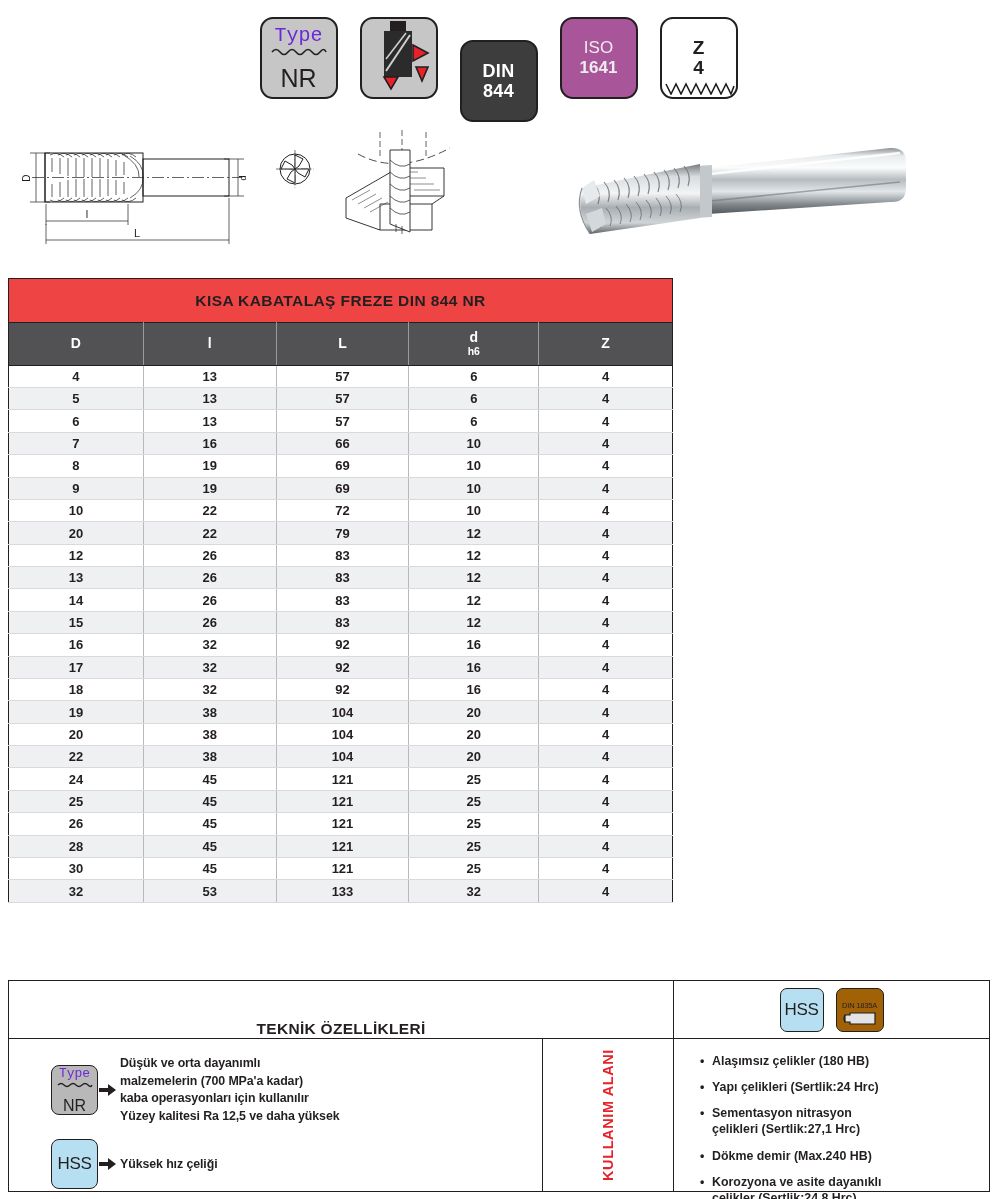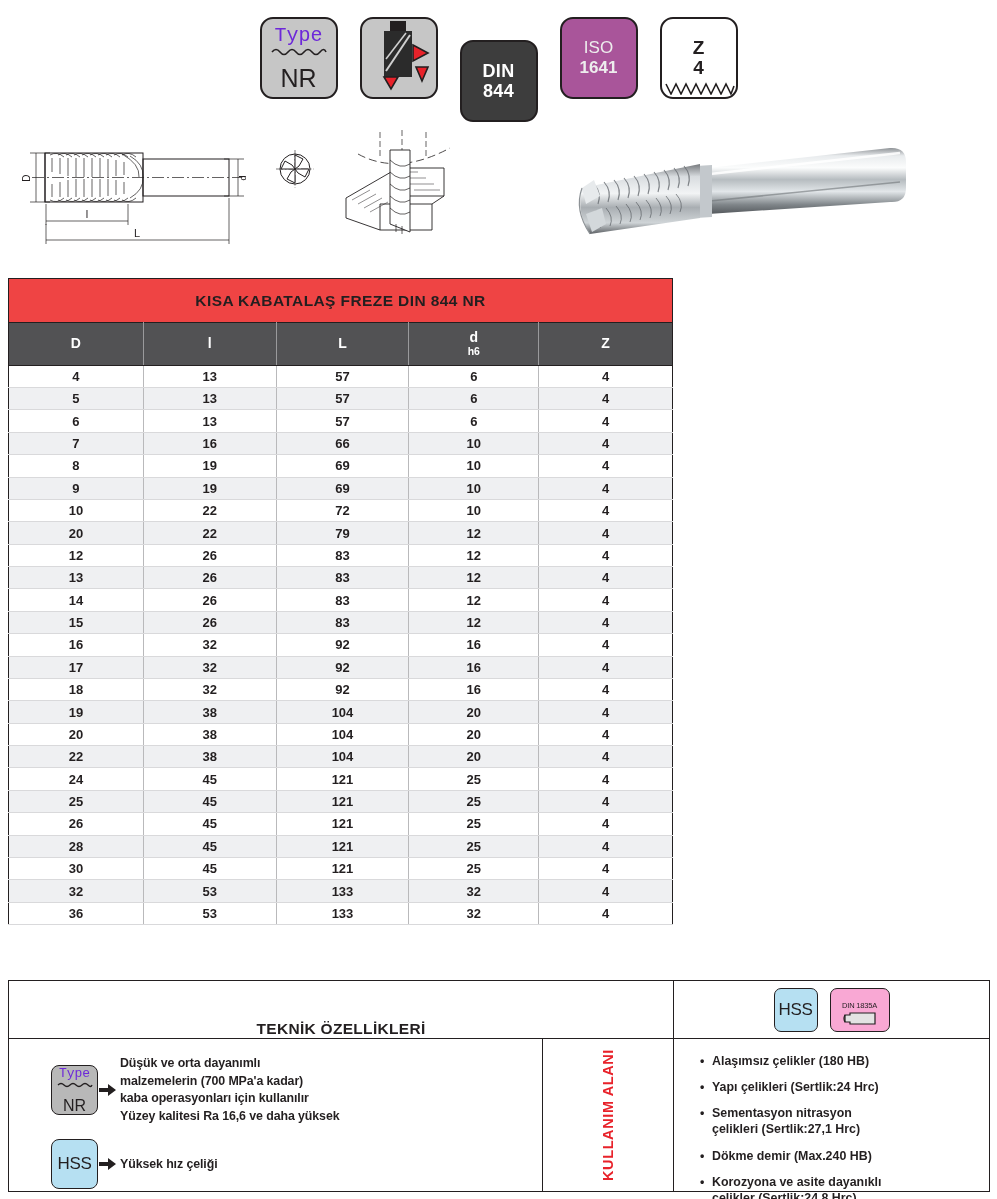--- a/index.html
+++ b/index.html
@@ -109,21 +109,21 @@
   .tech-head-title { font-size: 15.5px; font-weight: bold; letter-spacing: 0.3px; }
   .tech-head-right {
     flex: 1; display: flex; align-items: center; justify-content: center; gap: 12px;
   }
   .mini-badge {
     border: 1.5px solid #231f20; border-radius: 7px;
     display: flex; flex-direction: column; align-items: center; justify-content: center;
   }
   .hss-badge { width: 44px; height: 44px; background: #b6e0f2; }
   .hss-badge-txt { font-size: 17px; color: #231f20; letter-spacing: -0.4px; }
-  .din1835-badge { width: 60px; height: 44px; background: #f9a8d4; padding-top: 10px; }
+  .din1835-badge { width: 48px; height: 44px; background: #a16207; padding-top: 10px; }
   .din1835-txt { font-size: 7.5px; color: #231f20; letter-spacing: -0.2px; line-height: 1; }
 
   .tech-body { display: flex; height: 152px; }
   .tech-body-left {
     width: 534px; border-right: 1.5px solid #231f20;
     padding: 16px 0 0 42px;
   }
   .legend-row { display: flex; align-items: center; margin-bottom: 14px; }
   .legend-icon-nr {
     width: 47px; height: 50px; background: #b8b8b8;
@@ -545,27 +545,20 @@
           <td>25</td>
           <td>4</td>
         </tr>
         <tr>
           <td>32</td>
           <td>53</td>
           <td>133</td>
           <td>32</td>
           <td>4</td>
         </tr>
-        <tr>
-          <td>36</td>
-          <td>53</td>
-          <td>133</td>
-          <td>32</td>
-          <td>4</td>
-        </tr>
       </tbody>
   </table>
 
   <div class="tech-panel">
 
     <div class="tech-head">
       <div class="tech-head-left">
         <span class="tech-head-title">TEKNİK ÖZELLİKLERİ</span>
       </div>
       <div class="tech-head-right">
@@ -593,21 +586,21 @@
             </svg>
             <span class="type-bot">NR</span>
           </div>
           <svg class="arrow" viewBox="0 0 17 14">
             <path d="M0 5 L9 5 L9 1 L17 7 L9 13 L9 9 L0 9 Z" fill="#231f20"></path>
           </svg>
           <div class="legend-text">
             <div>Düşük ve orta dayanımlı</div>
             <div>malzemelerin (700 MPa'a kadar)</div>
             <div>kaba operasyonları için kullanılır</div>
-            <div>Yüzey kalitesi Ra 16,6 ve daha yüksek</div>
+            <div>Yüzey kalitesi Ra 12,5 ve daha yüksek</div>
           </div>
         </div>
 
         <div class="legend-row">
           <div class="legend-icon-hss">
             <span>HSS</span>
           </div>
           <svg class="arrow" viewBox="0 0 17 14">
             <path d="M0 5 L9 5 L9 1 L17 7 L9 13 L9 9 L0 9 Z" fill="#231f20"></path>
           </svg>

